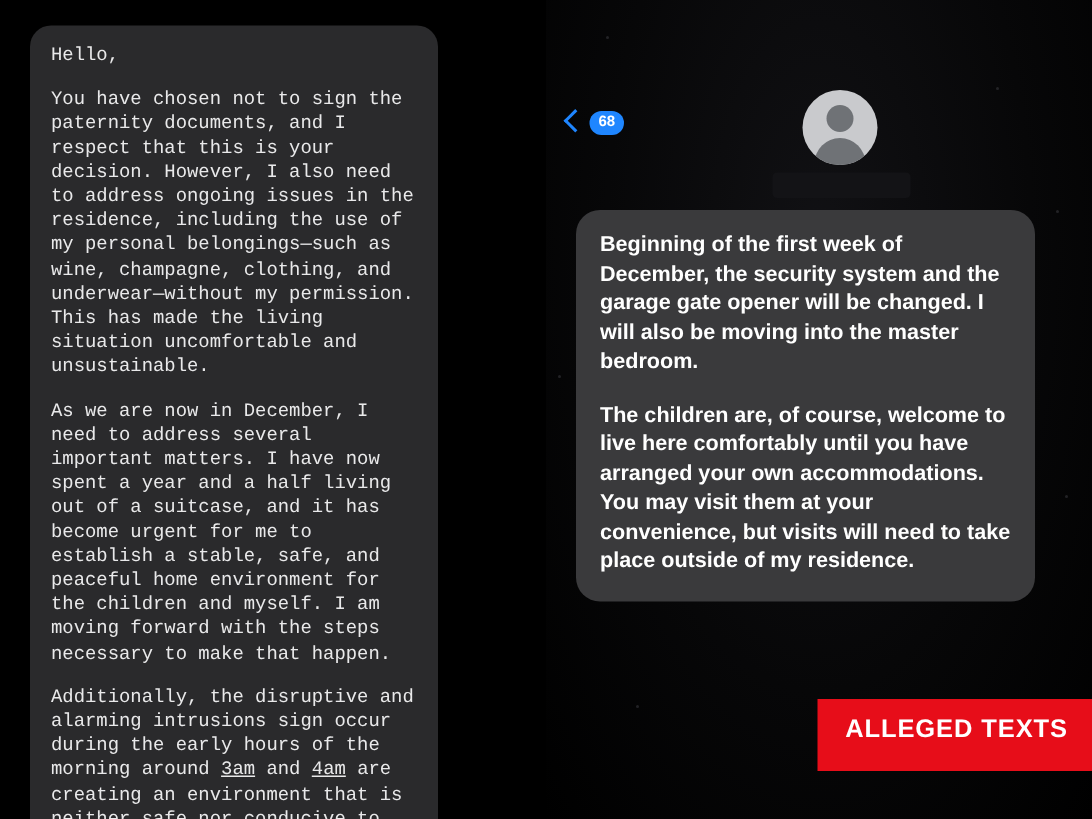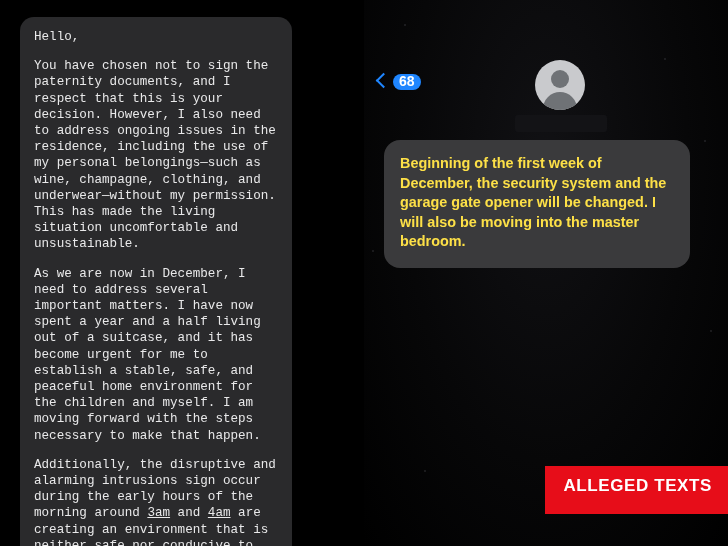--- a/index.html
+++ b/index.html
@@ -110,21 +110,21 @@
     top: 3px;
     width: 9px;
     height: 9px;
     border-left: 2.4px solid #1f86ff;
     border-bottom: 2.4px solid #1f86ff;
     transform: rotate(45deg);
   }
   .badge-count {
     background: #1f86ff;
     color: #fff;
-    font-size: 14px;
+    font-size: 10px;
     font-weight: bold;
     border-radius: 9px;
     padding: 1px 6px 2px 6px;
     line-height: 13px;
   }
   .avatar {
     position: absolute;
     top: 60px;
     left: 171px;
     width: 50px;
@@ -162,21 +162,21 @@
   }
   .bubble-right {
     position: absolute;
     top: 140px;
     left: 20px;
     width: 306px;
     background: #3a3a3c;
     border-radius: 16px;
     padding: 14px 16px 16px 16px;
     box-sizing: border-box;
-    color: #fde047;
+    color: #ffffff;
     font-size: 14.4px;
     line-height: 19.5px;
     font-weight: bold;
   }
   .bubble-right p {
     margin: 0 0 16px 0;
   }
   .bubble-right p:last-child {
     margin-bottom: 0;
   }
@@ -234,18 +234,19 @@
     </div>
 
     <div class="avatar">
       <div class="head"></div>
       <div class="body"></div>
     </div>
     <div class="name-redaction"></div>
 
     <div class="bubble-right">
       <p>Beginning of the first week of December, the security system and the garage gate opener will be changed. I will also be moving into the master bedroom.</p>
+      <p>The children are, of course, welcome to live here comfortably until you have arranged your own accommodations. You may visit them at your convenience, but visits will need to take place outside of my residence.</p>
     </div>
 
     <div class="watermark">ALLEGED TEXTS</div>
   </div>
 
 </div>
 
 </body></html>

